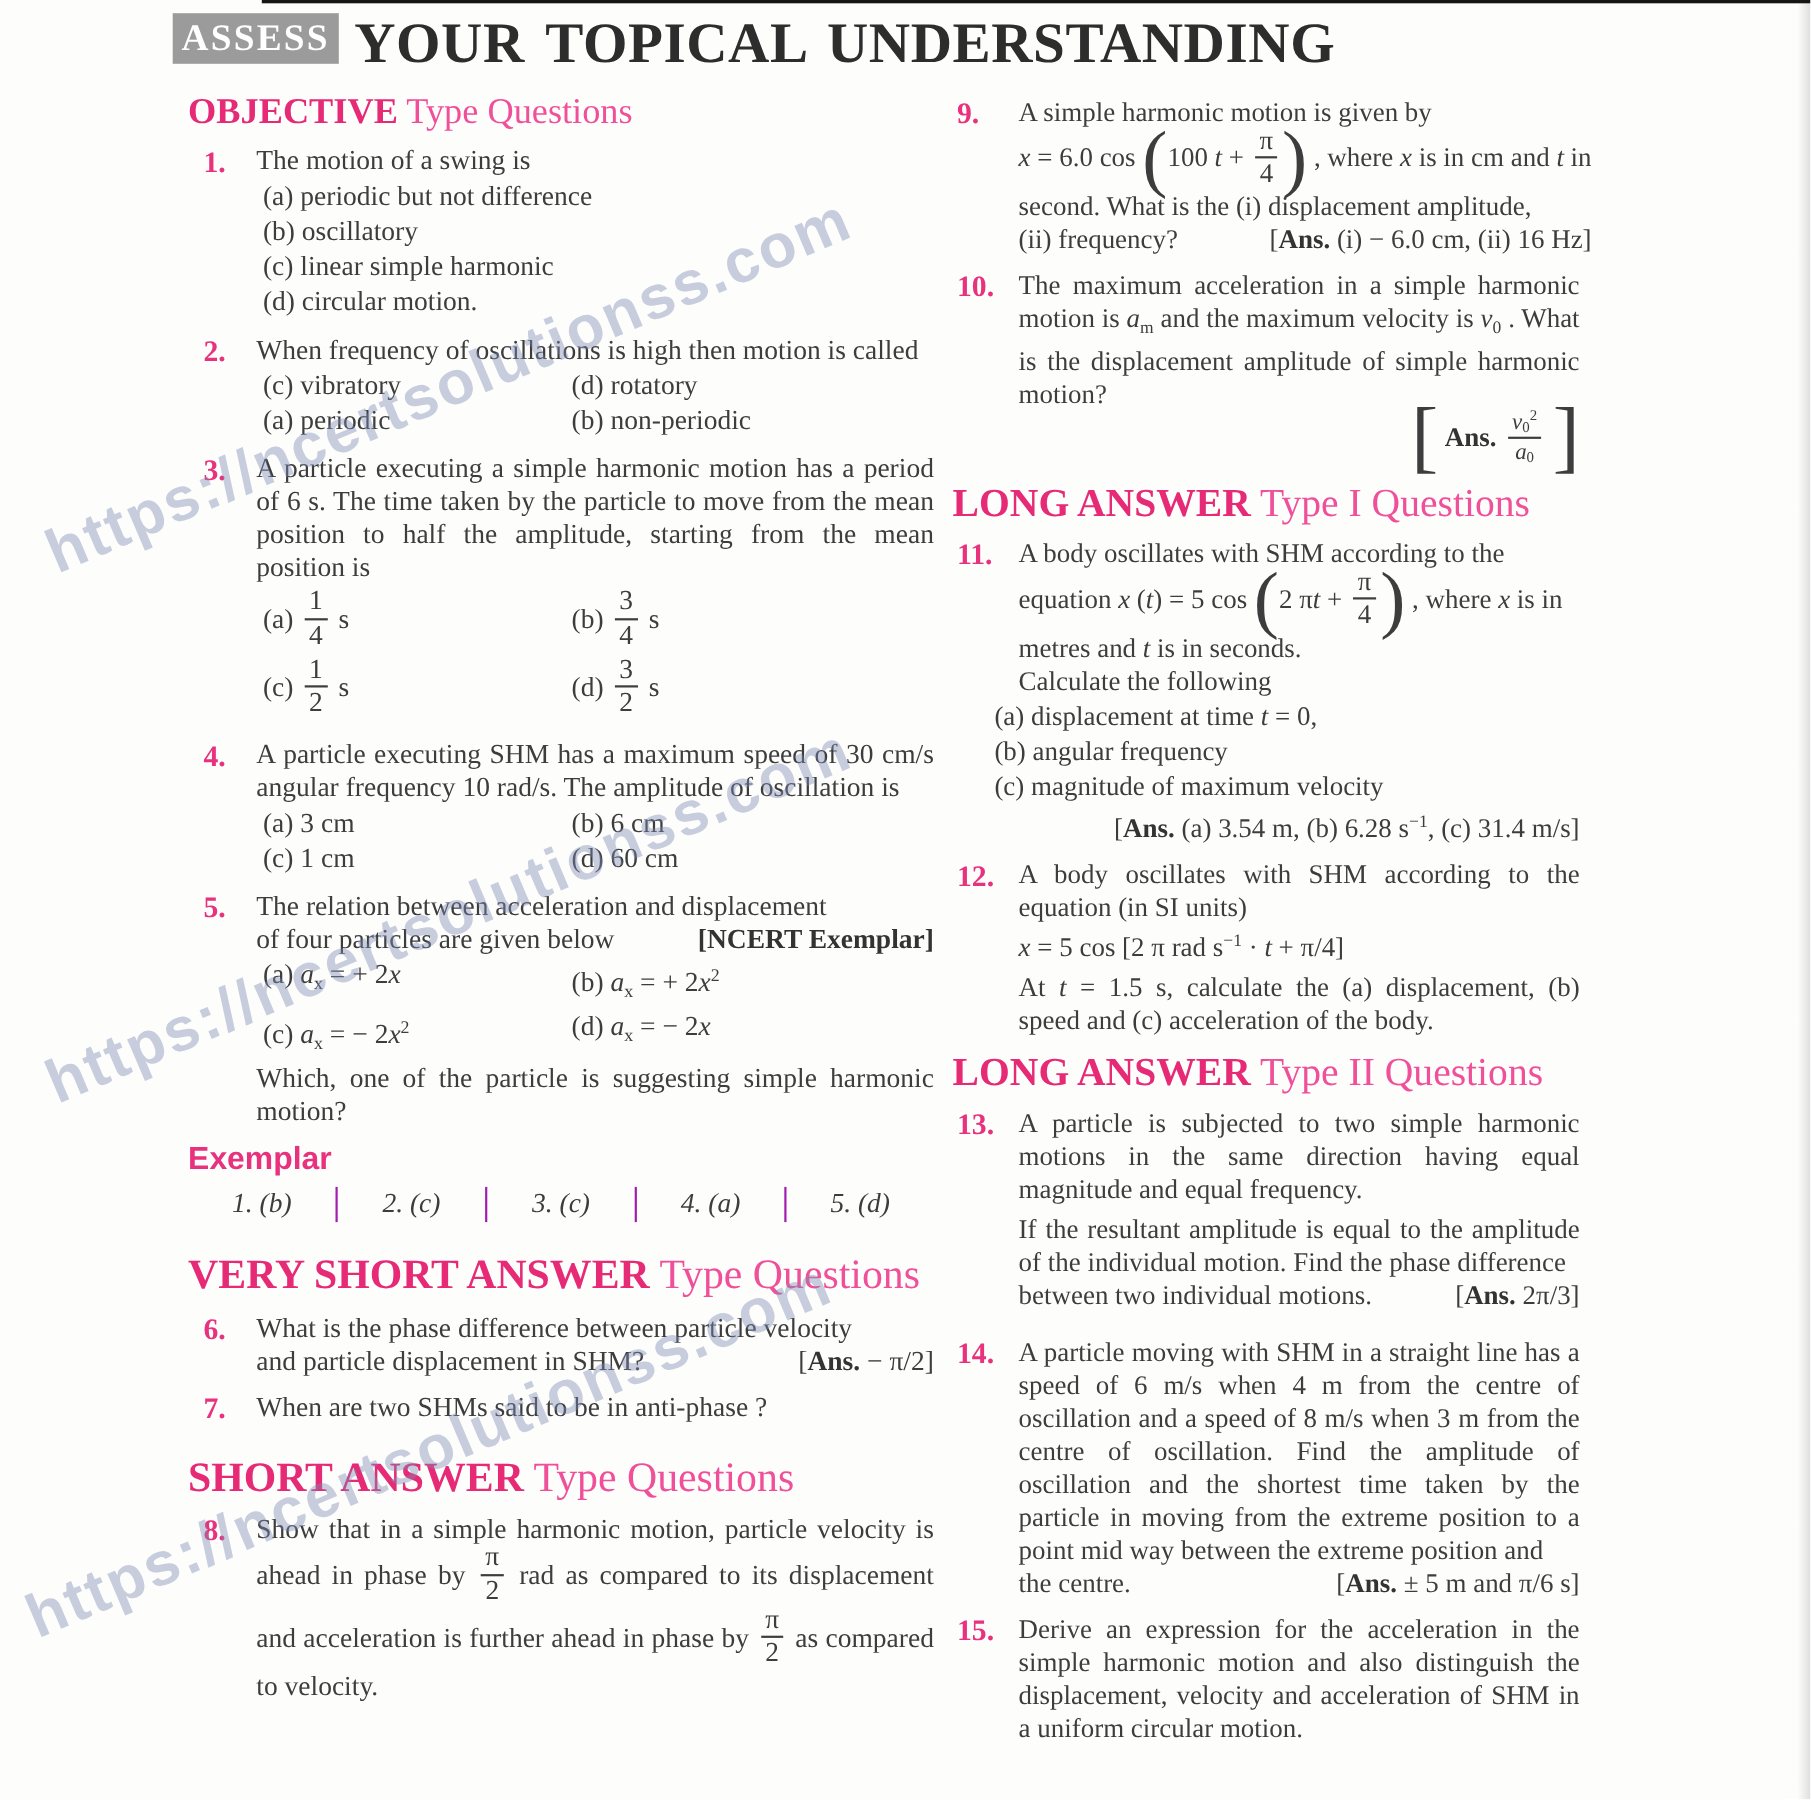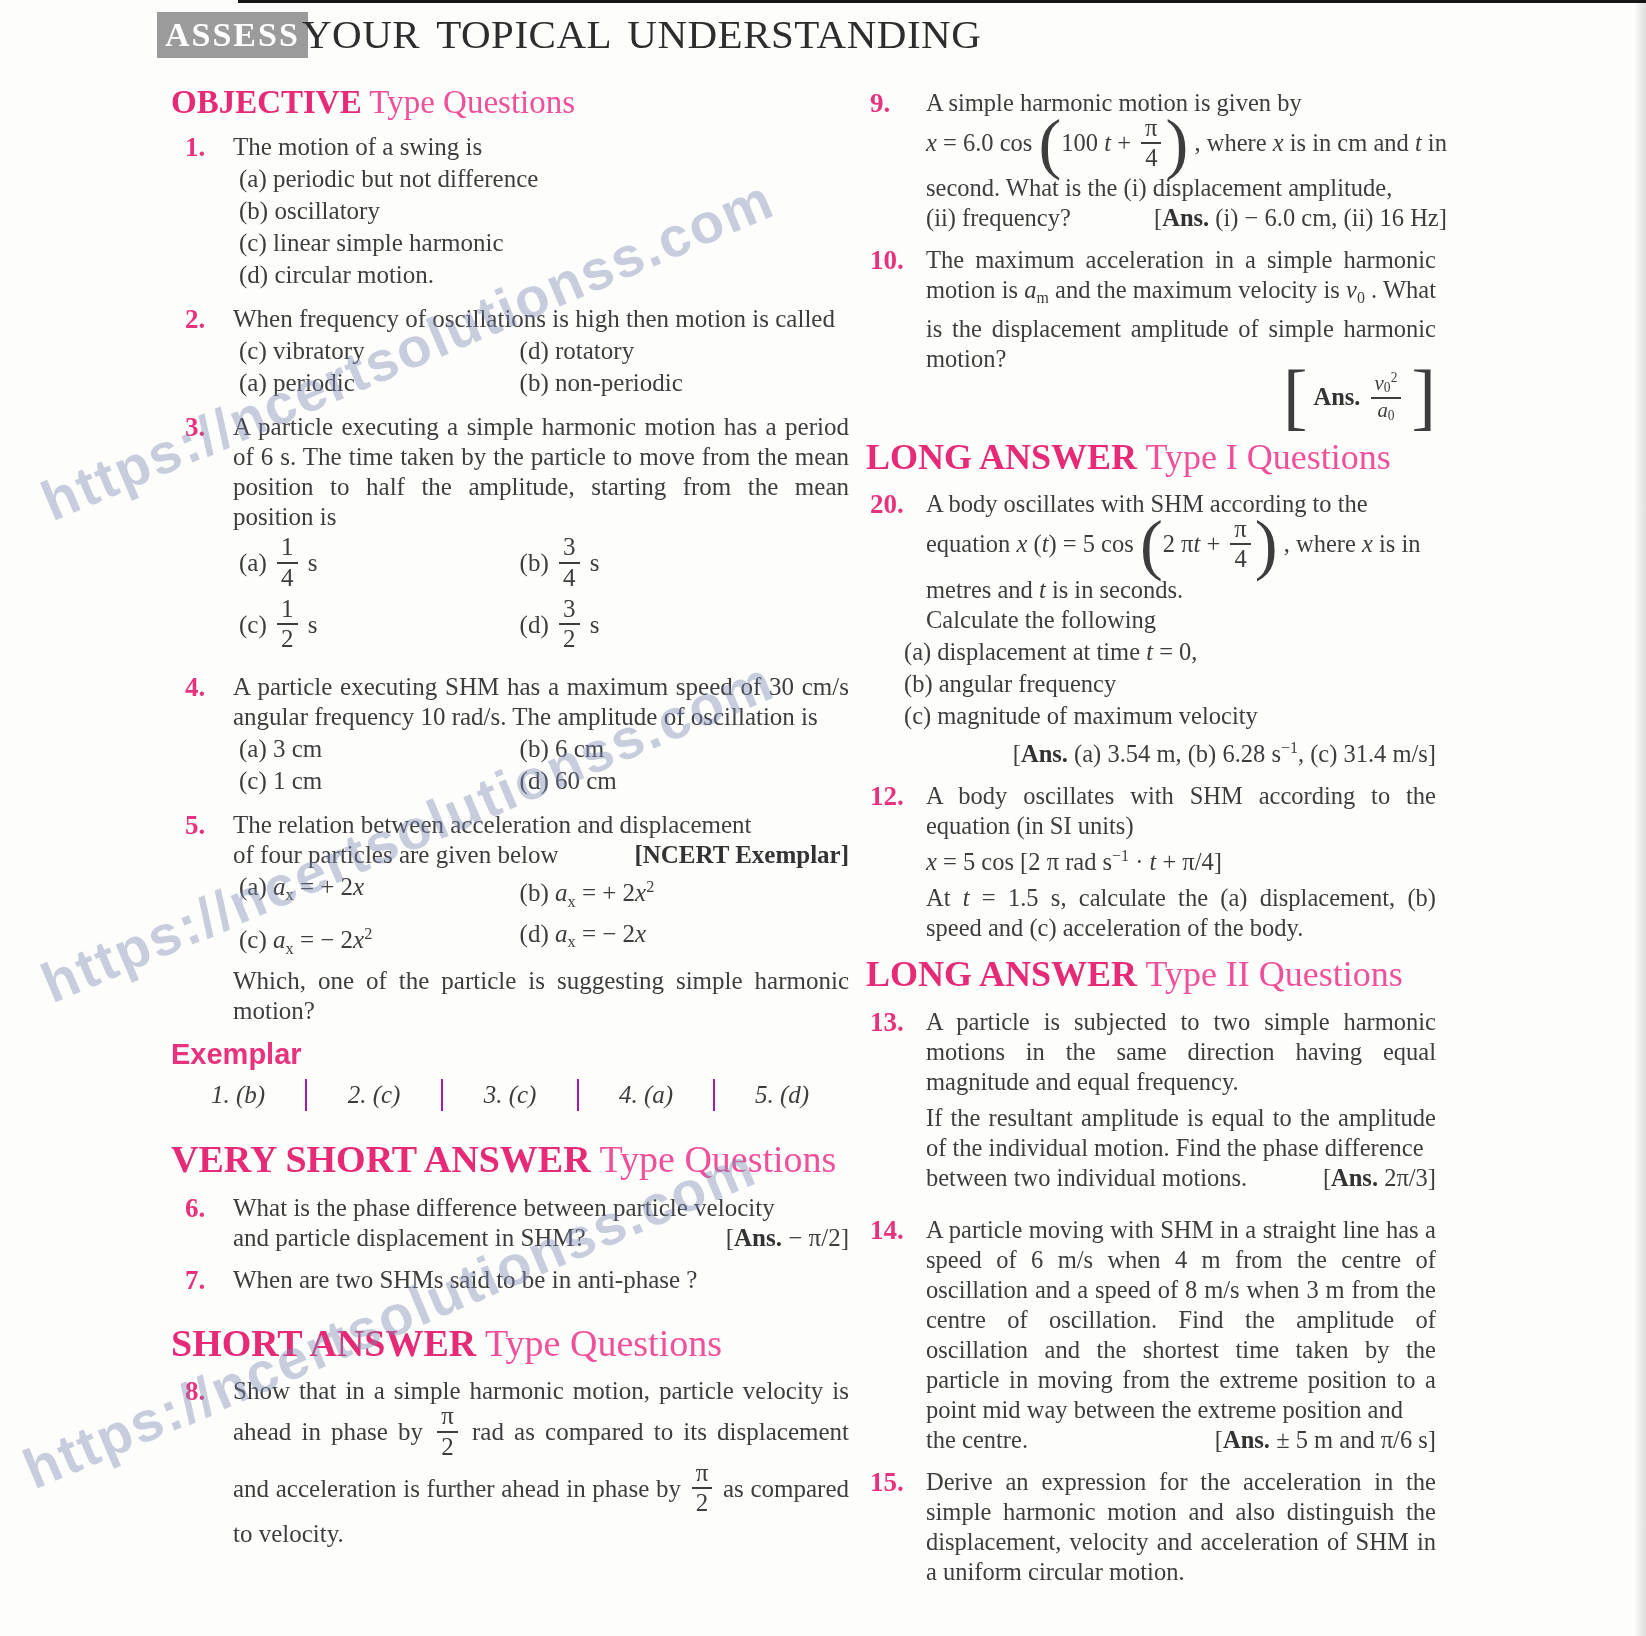--- a/index.html
+++ b/index.html
@@ -4,21 +4,21 @@
 <style>
   html,body { margin:0; padding:0; background:#ffffff; }
   .page { position:relative; width:1646px; height:1636px; background:#fdfdfc; overflow:hidden;
           font-family:"Liberation Serif", serif; color:#3d3d3d; }
   .topline { position:absolute; top:0; left:238px; right:0; height:3px; background:#161616; }
   .edge-right { position:absolute; top:0; right:0; width:12px; height:100%;
           background:linear-gradient(to right, rgba(0,0,0,0), rgba(0,0,0,0.12)); }
   .badge { position:absolute; left:157px; top:12px; min-width:150px; height:46px; background:#9b9b9b;
           color:#ffffff; font-size:34px; font-weight:bold; text-align:center; line-height:46px;
           letter-spacing:2px; padding:0 8px; box-sizing:border-box; }
-  .title { position:absolute; left:302px; top:10px; font-size:41px; font-weight:normal; color:#2d2d2d;
+  .title { position:absolute; left:322px; top:10px; font-size:52px; font-weight:bold; color:#2d2d2d;
           letter-spacing:0.5px; word-spacing:6px; }
   .col { position:absolute; z-index:1;margin-left:16px; }
   .col-left { left:155px; top:84px; width:678px; }
   .col-right { left:850px; top:88px; width:570px; }
   .col-right .qbody { font-size:24.5px; }
   .sect { margin:0 0 12px 0; line-height:1.1; }
   .sect .hb { font-weight:bold; color:#e62a76; }
   .sect .hl { color:#f0509a; }
   .sz1 { font-size:33px; }
   .sz2 { font-size:38px; margin-top:28px; }
@@ -248,21 +248,21 @@
               <span class="fd"><i>a</i><sub>0</sub></span>
             </span> <span class="bigd sq">]</span></div>
       </div>
     </div>
 
     <div class="sect sz3">
       <span class="hb">LONG ANSWER</span><span class="hl"> Type I Questions</span>
     </div>
 
     <div class="q">
-      <div class="qnum">20.</div>
+      <div class="qnum">11.</div>
       <div class="qbody">
         <div class="jt nw">A body oscillates with SHM according to the</div>
         <div class="nw">equation  <i>x</i> (<i>t</i>) = 5 cos <span class="bigd">(</span>2 π<i>t</i> + <span class="frac">
               <span class="fn">π</span>
               <span class="fd">4</span>
             </span><span class="bigd">)</span> ,  where  <i>x</i>  is in</div>
         <div class="nw">metres and <i>t</i> is in seconds.</div>
         <div>Calculate the following</div>
         <div class="subitems">
           <div>(a)  displacement at time <i>t</i> = 0,</div>

